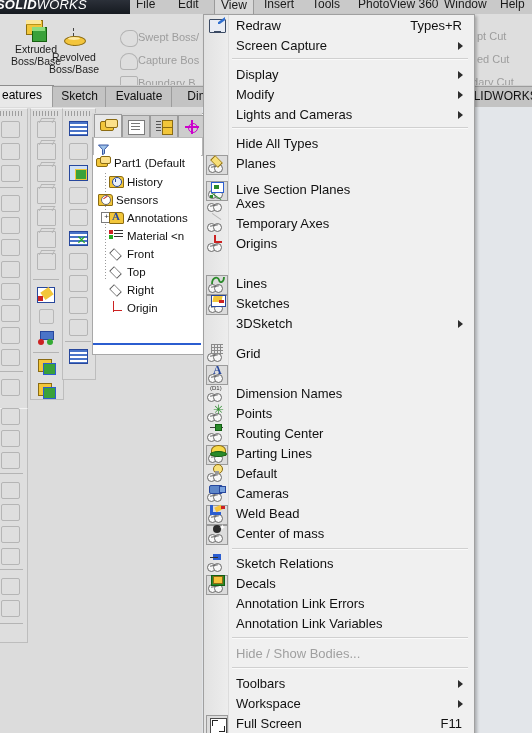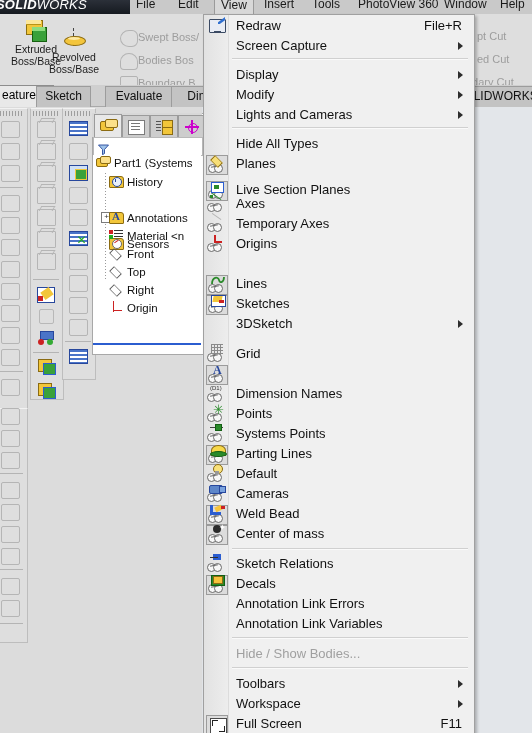--- a/index.html
+++ b/index.html
@@ -173,40 +173,40 @@
           <div class="hl"></div>
       </div>
       <span class="lbl">Revolved
 Boss/Base</span>
     </div>
 
     <div class="rb-row" style="left:120px;top:16px;">
       <span class="ghost c2"></span><span>Swept Boss/</span>
     </div>
     <div class="rb-row" style="left:120px;top:39px;">
-      <span class="ghost c3"></span><span>Bodies Bos</span>
+      <span class="ghost c3"></span><span>Capture Bos</span>
     </div>
     <div class="rb-row" style="left:120px;top:62px;">
       <span class="ghost"></span><span>Boundary B</span>
     </div>
 
     <div class="rb-row" style="left:477px;top:16px;">
       <span>pt Cut</span>
     </div>
     <div class="rb-row" style="left:477px;top:39px;">
       <span>ed Cut</span>
     </div>
     <div class="rb-row" style="left:466px;top:62px;">
       <span>ndary Cut</span>
     </div>
   </div>
 
   <div class="tabbar">
     <div class="tab sel" style="left:-10px;width:62px;">eatures</div>
-    <div class="tab" style="left:36px;width:53px;">Sketch</div>
+    <div class="tab" style="left:52px;width:53px;">Sketch</div>
     <div class="tab" style="left:105px;width:66px;">Evaluate</div>
     <div class="tab" style="left:171px;width:60px;">DimX</div>
     <div class="tab right" style="left:455px;width:90px;">OLIDWORKS</div>
   </div>
 
   <div class="ltool" style="left:-6px;top:108px;width:32px;height:300px;">
     <div class="grip"></div>
     <div class="tbico" style="left:4px;top:9px;">
         <div class="gicon"></div>
       </div>
@@ -415,34 +415,34 @@
         </svg>
     </div>
   </div>
 
   <div class="treebody">
 
     <div class="trow" style="left:3px;top:0px;">
       <span class="ticon">
         <span style="position:absolute;left:0;top:2px;width:10px;height:7px;background:#f2c63a;border:1px solid #8b6b12;border-radius:2px;"></span>
         <span style="position:absolute;left:4px;top:0;width:9px;height:6px;background:#fbe08a;border:1px solid #8b6b12;border-radius:2px;"></span>
-      </span><span>Part1  (Systems</span>
+      </span><span>Part1  (Default</span>
     </div>
 
     <div class="dotted-v" style="left:12px;top:18px;height:108px;"></div>
 
     <div class="trow" style="left:16px;top:19px;">
       <span class="ticon">
         <span style="position:absolute;left:0;top:1px;width:13px;height:10px;background:#f2c63a;border:1px solid #8b6b12;border-radius:1px 3px 1px 1px;"></span>
         <span style="position:absolute;left:3px;top:2px;width:8px;height:8px;border:1.2px solid #27479c;border-radius:50%;background:#e8f0fb;"></span>
         <span style="position:absolute;left:6px;top:4px;width:1px;height:3px;background:#27479c;"></span>
       </span><span>History</span>
     </div>
 
-    <div class="trow" style="left:16px;top:37px;margin-top:44px;">
+    <div class="trow" style="left:5px;top:37px;">
       <span class="ticon">
         <span style="position:absolute;left:0;top:1px;width:13px;height:10px;background:#f2c63a;border:1px solid #8b6b12;border-radius:1px 3px 1px 1px;"></span>
         <span style="position:absolute;left:3px;top:2px;width:8px;height:8px;border:1.2px solid #6a6a6a;border-radius:50%;background:#fff;"></span>
         <span style="position:absolute;left:5px;top:4px;width:5px;height:1.2px;background:#c22;transform:rotate(-35deg);"></span>
       </span><span>Sensors</span>
     </div>
 
     <div class="plusbox" style="left:8px;top:57px;">+</div>
     <div class="trow" style="left:16px;top:55px;">
       <span class="ticon">
@@ -485,21 +485,21 @@
 
   <div class="menu">
     <div class="menu-gutter"></div>
 
     <div class="menu-item" style="top:1px">
       <div class="micon">
         <div class="mon"></div>
           <div class="monpen"></div>
       </div>
       <div class="mlabel">Redraw</div>
-      <div class="maccel">File+R</div>
+      <div class="maccel">Types+R</div>
     </div>
 
     <div class="menu-item" style="top:21px">
       <div class="mlabel">Screen Capture</div>
       <div class="marrow"></div>
     </div>
 
     <div class="menu-sep" style="top:43px"></div>
 
     <div class="menu-item" style="top:50px">
@@ -672,21 +672,21 @@
     <div class="menu-item" style="top:409px">
       <div class="micon">
         <span class="eye">
             <i class="a"></i>
             <i class="b"></i>
             <s></s>
           </span>
         <span style="position:absolute;left:4px;top:2px;width:13px;height:1.4px;background:#444;"></span>
         <span style="position:absolute;left:9px;top:-1px;width:5px;height:5px;background:#2a8a2a;border:1px solid #135f13;"></span>
       </div>
-      <div class="mlabel">Systems Points</div>
+      <div class="mlabel">Routing Center</div>
     </div>
 
     <div class="menu-item" style="top:429px">
       <div class="micon framed">
         <span class="eye">
             <i class="a"></i>
             <i class="b"></i>
             <s></s>
           </span>
         <span style="position:absolute;left:4px;top:-1px;width:13px;height:9px;border-radius:50% 50% 0 0;background:#f7d84a;border:1.2px solid #8b6b12;"></span>

